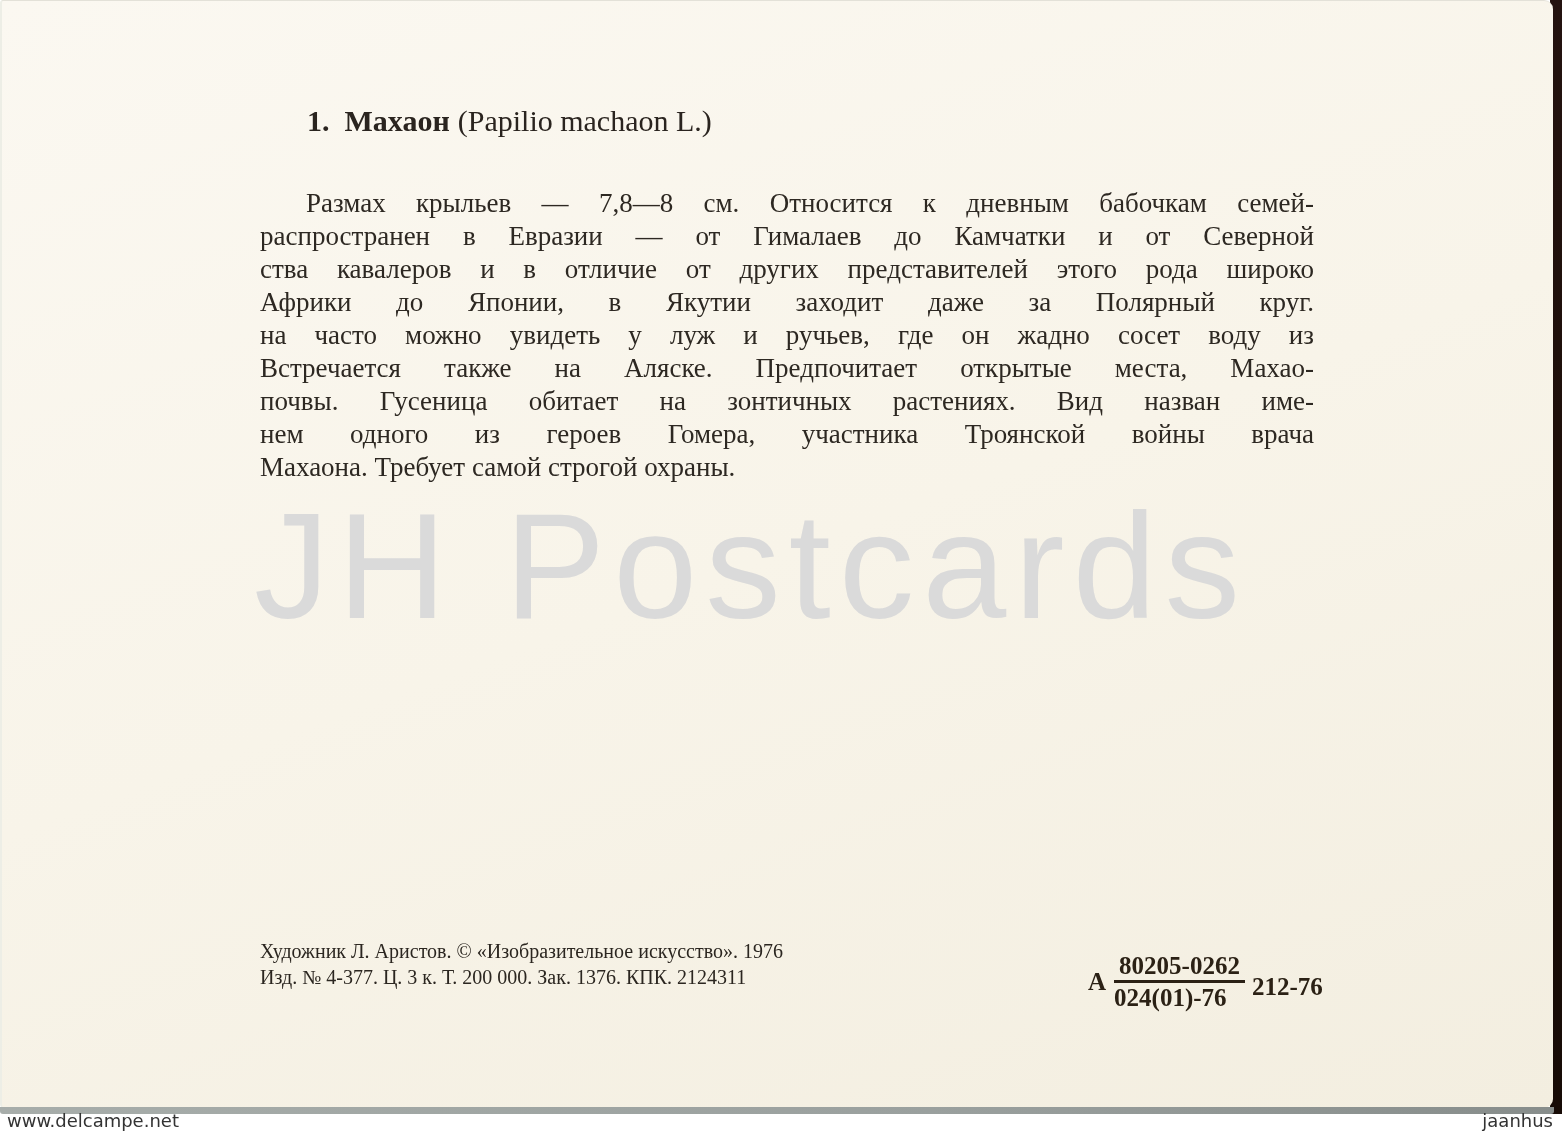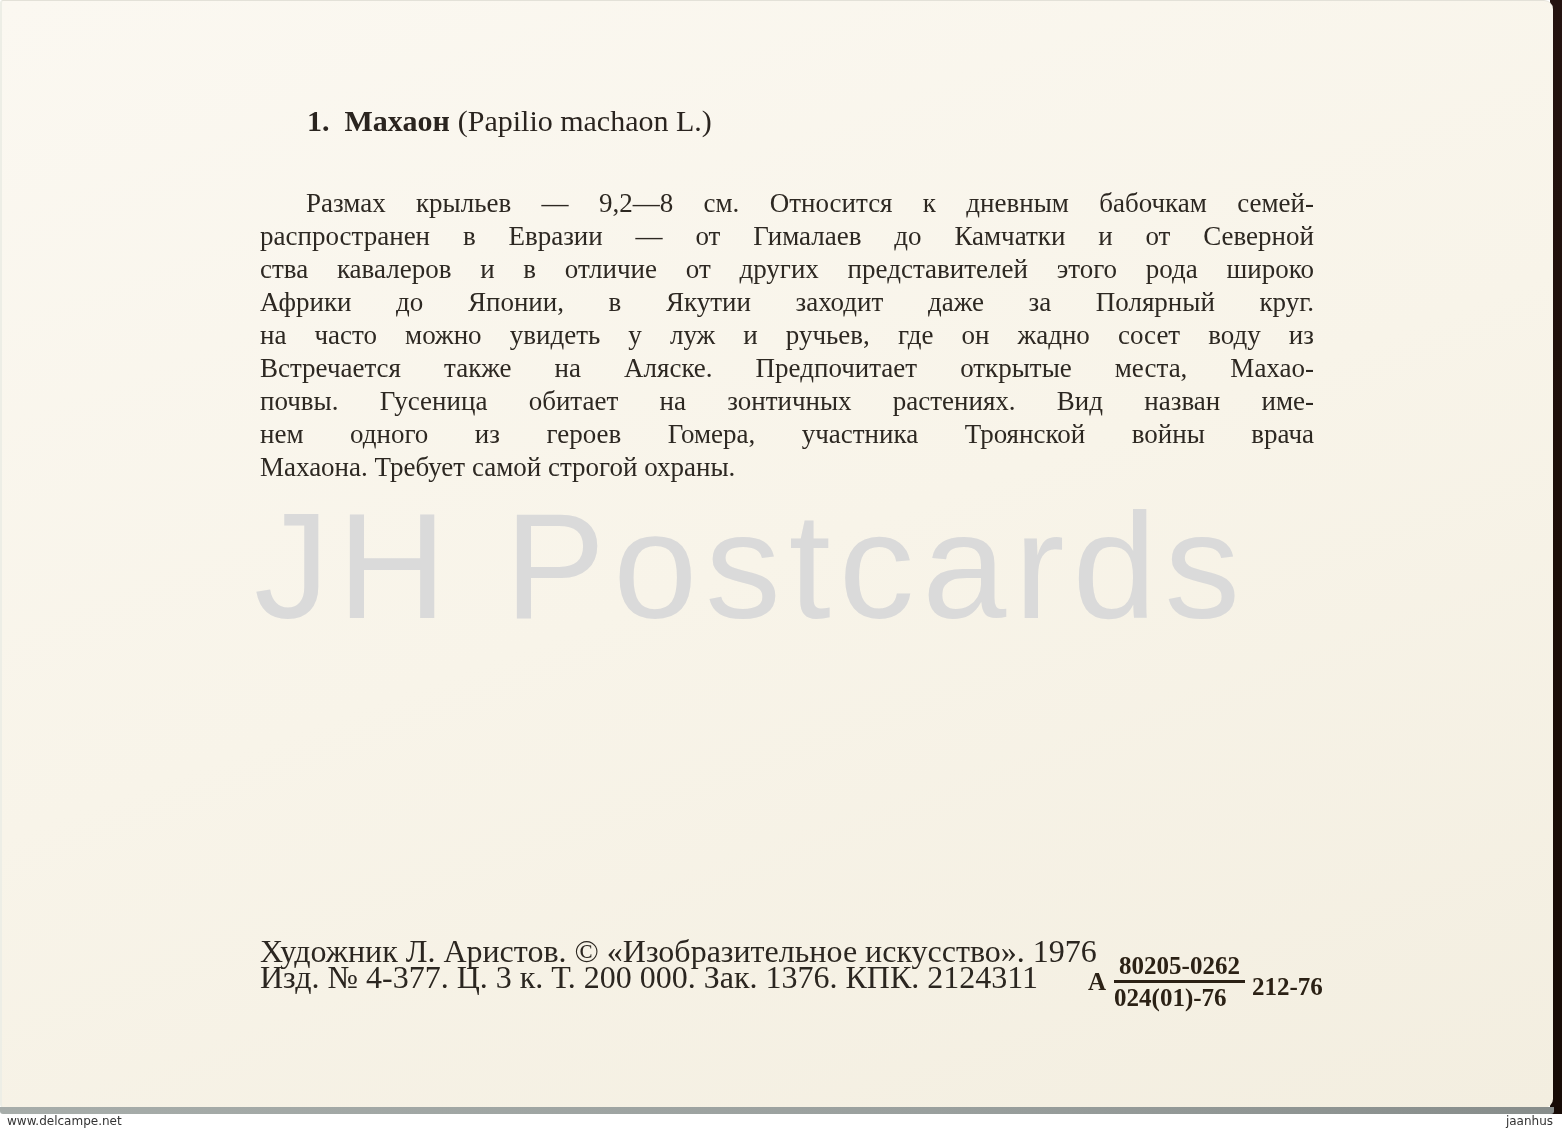--- a/index.html
+++ b/index.html
@@ -82,21 +82,21 @@
     line-height: 140px;
     letter-spacing: 8px;
     color: #dadada;
     white-space: nowrap;
     user-select: none;
   }
 
   .imprint {
     position: absolute;
     left: 258px; top: 938px;
-    font-size: 32px;
+    font-size: 20px;
     line-height: 25.5px;
     color: #2b2620;
   }
   .imprint-line { white-space: nowrap; }
 
   .catalog-code {
     position: absolute;
     left: 1086px; top: 951px;
     display: flex;
     align-items: center;
@@ -110,21 +110,21 @@
     padding: 0 5px 1px 5px;
     border-bottom: 3px solid #2b2115;
     line-height: 27px;
   }
   .code-fraction .den { line-height: 27px; padding-top: 1px; }
   .code-suffix { margin-left: 7px; margin-top: 10px; }
 
   .strip-text {
     position: absolute;
     font-family: "DejaVu Sans", sans-serif;
-    font-size: 12px;
+    font-size: 18px;
     color: #333333;
     line-height: 18px;
     white-space: nowrap;
   }
   .strip-left  { left: 7px;  top: 1112px; }
   .strip-right { right: 9px; top: 1112px; }
 </style>
 </head>
 <body>
 
@@ -132,21 +132,21 @@
 
   <div class="backdrop-right"></div>
 
   <div class="card">
 
     <div class="title">
       <span class="num">1.</span><span class="name">Махаон</span><span class="latin">(Papilio machaon L.)</span>
     </div>
 
     <div class="paragraph">
-        <div class="para-line">Размах крыльев — 9,2—8 см. Относится к дневным бабочкам семей-</div>
+        <div class="para-line">Размах крыльев — 7,8—8 см. Относится к дневным бабочкам семей-</div>
         <div class="para-line">распространен в Евразии — от Гималаев до Камчатки и от Северной</div>
         <div class="para-line">ства кавалеров и в отличие от других представителей этого рода широко</div>
         <div class="para-line">Африки до Японии, в Якутии заходит даже за Полярный круг.</div>
         <div class="para-line">на часто можно увидеть у луж и ручьев, где он жадно сосет воду из</div>
         <div class="para-line">Встречается также на Аляске. Предпочитает открытые места, Махао-</div>
         <div class="para-line">почвы. Гусеница обитает на зонтичных растениях. Вид назван име-</div>
         <div class="para-line">нем одного из героев Гомера, участника Троянской войны врача</div>
         <div class="para-line last">Махаона. Требует самой строгой охраны.</div>
       </div>
 

